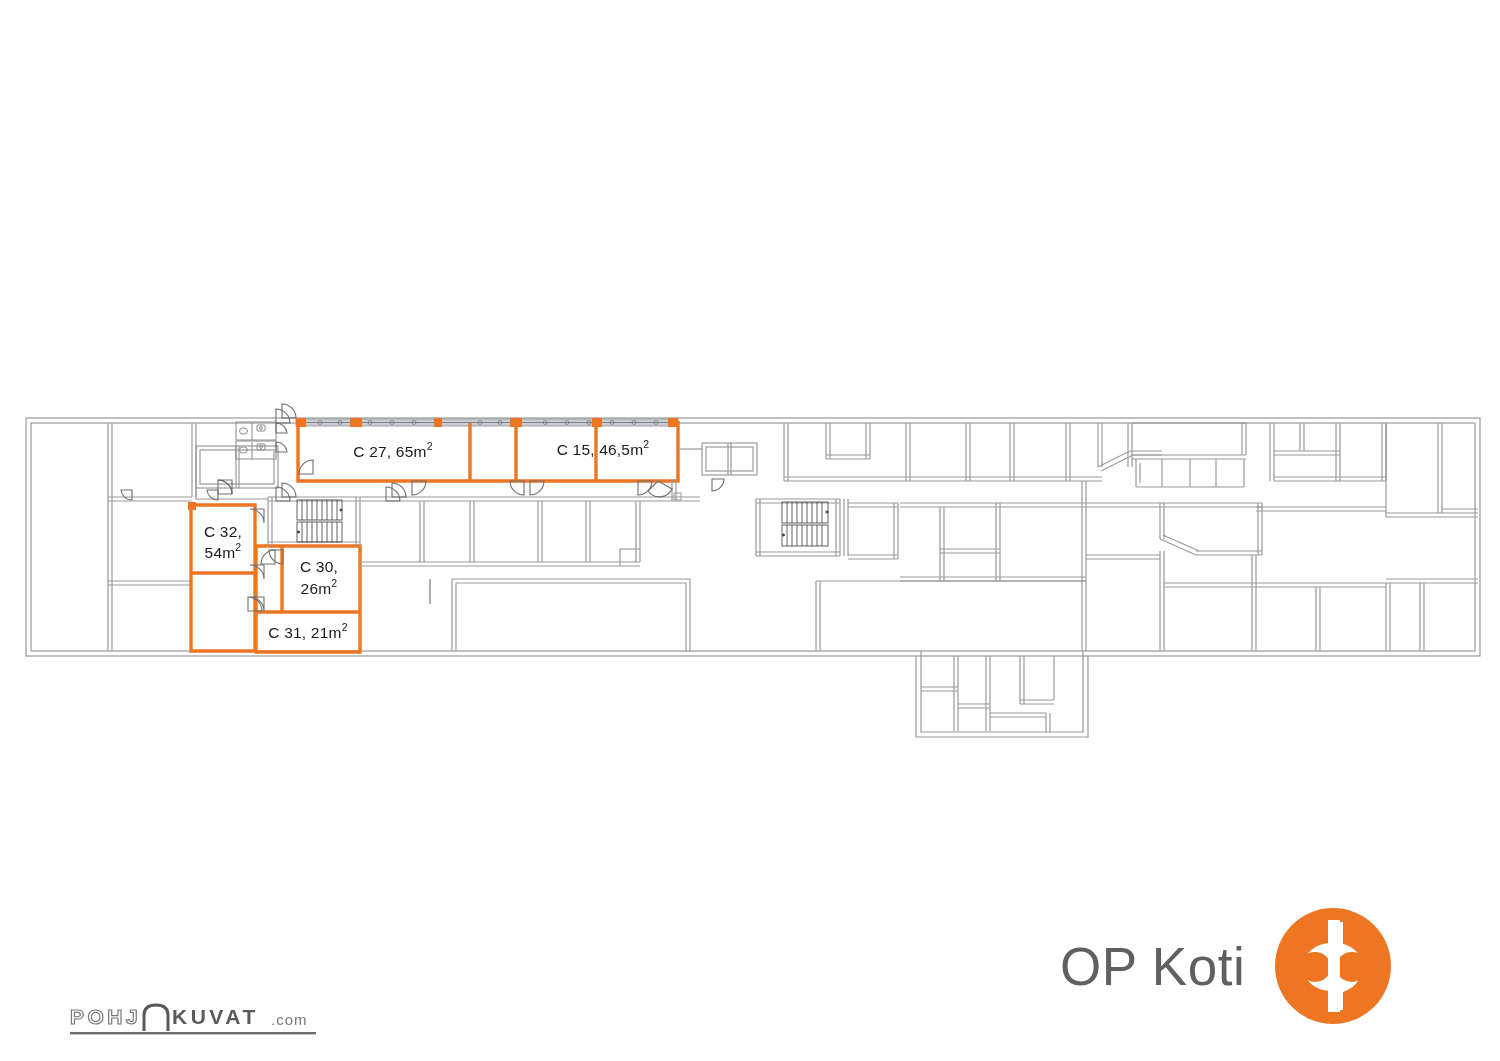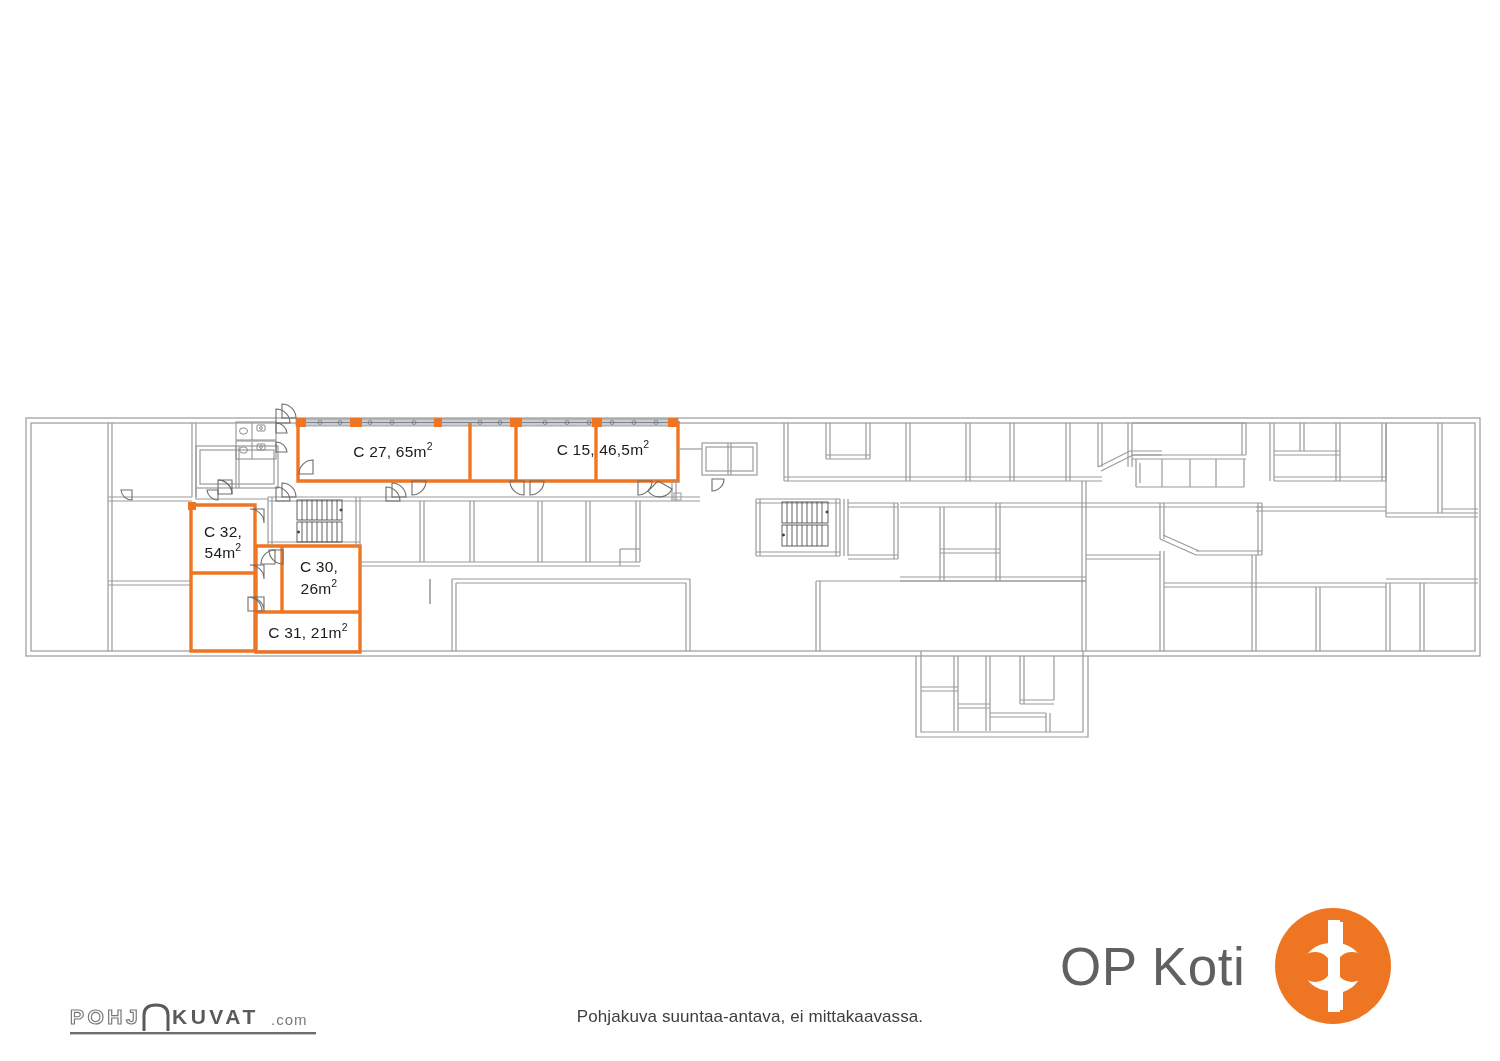--- a/index.html
+++ b/index.html
@@ -402,21 +402,20 @@
       </g>
 
       <g fill="none" stroke="#9a9a9a" stroke-width="1">
         <rect x="674" y="474" width="7" height="7"></rect>
         <path d="M430,560 L430,585"></path>
       </g>
 
     </svg>
   </div>
 
-  <div id="caption">Pohjakuva suuntaa-antava, ei mittakaavassa.</div>
 
   <div id="pk-logo">
     <svg id="pk-svg" viewBox="0 0 262 46" xmlns="http://www.w3.org/2000/svg">
       <text x="2" y="27" font-family="Liberation Sans, sans-serif" font-size="21" font-weight="bold" letter-spacing="3.5" fill="none" stroke="#7a7a7a" stroke-width="1.2">POHJ</text>
       <path d="M76,34 L76,18 Q76,8 88,8 Q100,8 100,18 L100,34" fill="none" stroke="#5a5a5a" stroke-width="3"></path>
       <text x="104" y="27" font-family="Liberation Sans, sans-serif" font-size="21" font-weight="bold" letter-spacing="3.5" fill="#5a5a5a">KUVAT</text>
       <text x="203" y="28" font-family="Liberation Sans, sans-serif" font-size="15" letter-spacing="1" fill="#7a7a7a">.com</text>
       <rect x="2" y="35" width="246" height="2.4" fill="#6e6e6e"></rect>
     </svg>
   </div>

